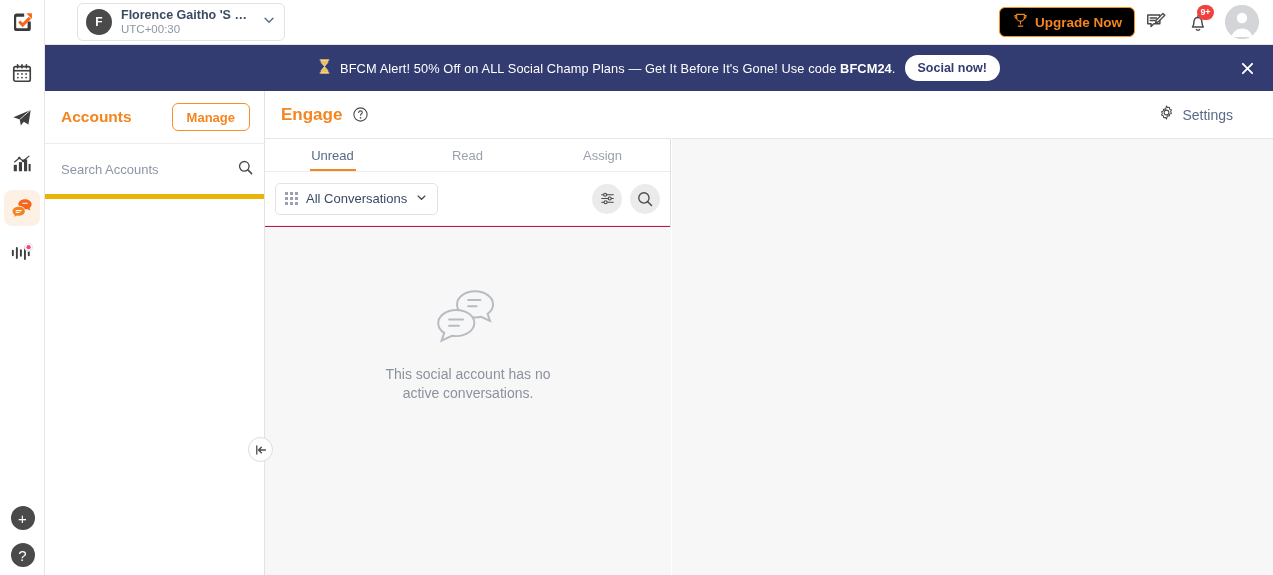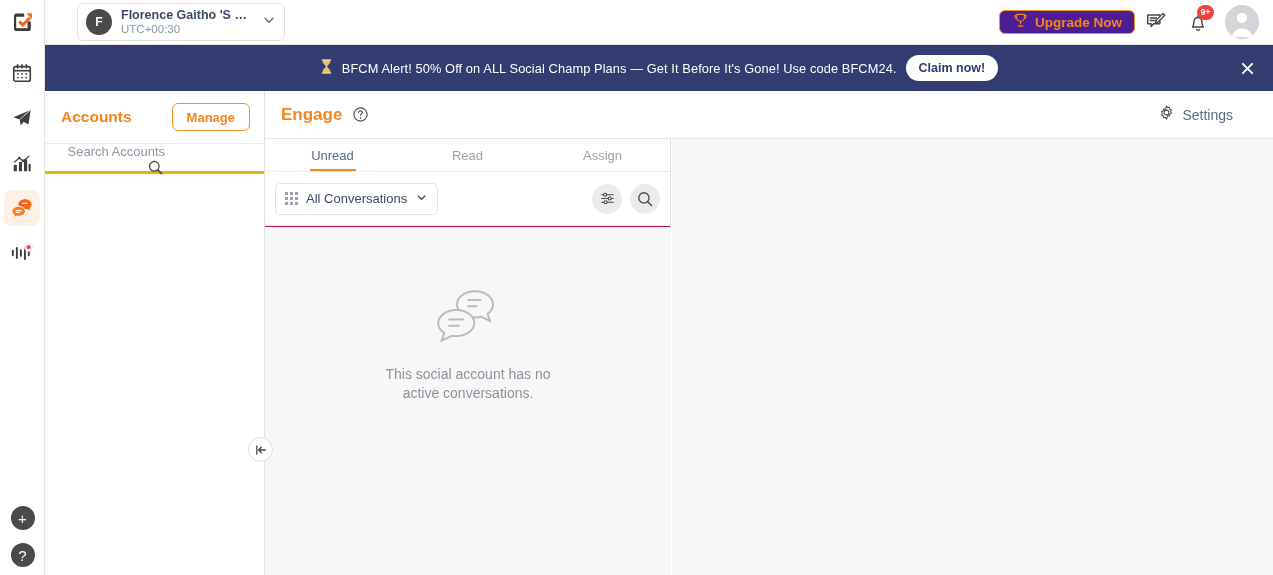--- a/index.html
+++ b/index.html
@@ -71,21 +71,21 @@
   }
   .ws-tz { font-size: 11.5px; color: #8d96a5; line-height: 14px; }
   .chev { flex: 0 0 14px; margin-left: 4px; }
 
   .topbar-right {
     margin-left: auto; display: flex; align-items: center; gap: 0; padding-right: 14px;
   }
   .upgrade {
     display: flex; align-items: center; gap: 6px;
     border: 1px solid #f79123; border-radius: 6px;
-    height: 24px; padding: 0 12px; cursor: pointer; background: #4c1d95;
+    height: 30px; padding: 0 12px; cursor: pointer; background: #000000;
   }
   .upgrade-label { color: #f4851f; font-size: 13.5px; font-weight: bold; }
   .icon-btn {
     width: 42px; height: 45px;
     display: flex; align-items: center; justify-content: center;
     position: relative; cursor: pointer;
   }
   .bell-badge {
     position: absolute; top: 5px; right: 5px;
     min-width: 17px; height: 15px; border-radius: 9px;
@@ -103,21 +103,21 @@
   
   .banner {
     position: absolute; left: 45px; top: 45px;
     width: 1228px; height: 46px;
     background: #323c70;
     display: flex; align-items: center; justify-content: center;
     color: #ffffff;
   }
   .banner-inner { display: flex; align-items: center; gap: 9px; }
   .banner-text { font-size: 12.8px; letter-spacing: 0.1px; }
-  .banner-text b { font-weight: normal; }
+  .banner-text b { font-weight: bold; }
   .claim-btn {
     background: #ffffff; color: #323c70;
     border: none; border-radius: 15px;
     height: 26px; padding: 0 13px;
     font-size: 12.5px; font-weight: bold; cursor: pointer;
     font-family: "Liberation Sans", sans-serif;
   }
   .banner-close {
     position: absolute; right: 18px; top: 50%; transform: translateY(-50%);
     color: #ffffff; cursor: pointer; width: 16px; height: 16px;
@@ -135,22 +135,22 @@
     padding: 0 14px 0 16px;
   }
   .accounts-title { font-size: 15.5px; font-weight: bold; color: #f4851f; }
   .manage-btn {
     margin-left: auto; border: 1px solid #f79123; border-radius: 6px;
     height: 28px; padding: 0 14px; background: #fff;
     color: #f4851f; font-size: 13px; font-weight: bold; cursor: pointer;
     font-family: "Liberation Sans", sans-serif;
   }
   .accounts-search {
-    height: 31px; border-top: 1px solid #ececec; border-bottom: 3px solid #eab308;
-    display: flex; align-items: center; padding: 0 14px 0 16px; flex-direction: column;
+    height: 56px; border-top: 1px solid #ececec; border-bottom: 5px solid #eab308;
+    display: flex; align-items: center; padding: 0 14px 0 16px;
   }
   .accounts-search input {
     flex: 1; border: none; outline: none;
     font-size: 13px; color: #3b4a63;
     font-family: "Liberation Sans", sans-serif; background: transparent;
   }
   .accounts-search input::placeholder { color: #8d96a5; }
   .accounts-list { height: 392px; background: #ffffff; }
 
   
@@ -381,21 +381,21 @@
 
   <div class="banner">
     <div class="banner-inner">
       <span>
         <svg width="13" height="15" viewBox="0 0 14 16">
           <path d="M2.4 1h9.2M2.4 15h9.2" stroke="#f2c14e" stroke-width="1.5" stroke-linecap="round"></path>
           <path d="M3.4 1.4v2.4L7 8l-3.6 4.2v2.4h7.2v-2.4L7 8l3.6-4.2V1.4z" fill="#f2c14e" stroke="#e8e8ee" stroke-width="0.7"></path>
         </svg>
       </span>
       <span class="banner-text"><span>BFCM Alert! 50% Off on ALL Social Champ Plans — Get It Before It's Gone! Use code </span><b>BFCM24</b><span>.</span></span>
-      <button class="claim-btn">Claim now!</button>
+      <button class="claim-btn">Social now!</button>
     </div>
     <span class="banner-close">
       <svg width="13" height="13" viewBox="0 0 14 14">
           <path d="M2 2l10 10M12 2L2 12" stroke="#ffffff" stroke-width="2" stroke-linecap="round"></path>
         </svg>
     </span>
   </div>
 
   <div class="accounts">
     <div class="accounts-head">

